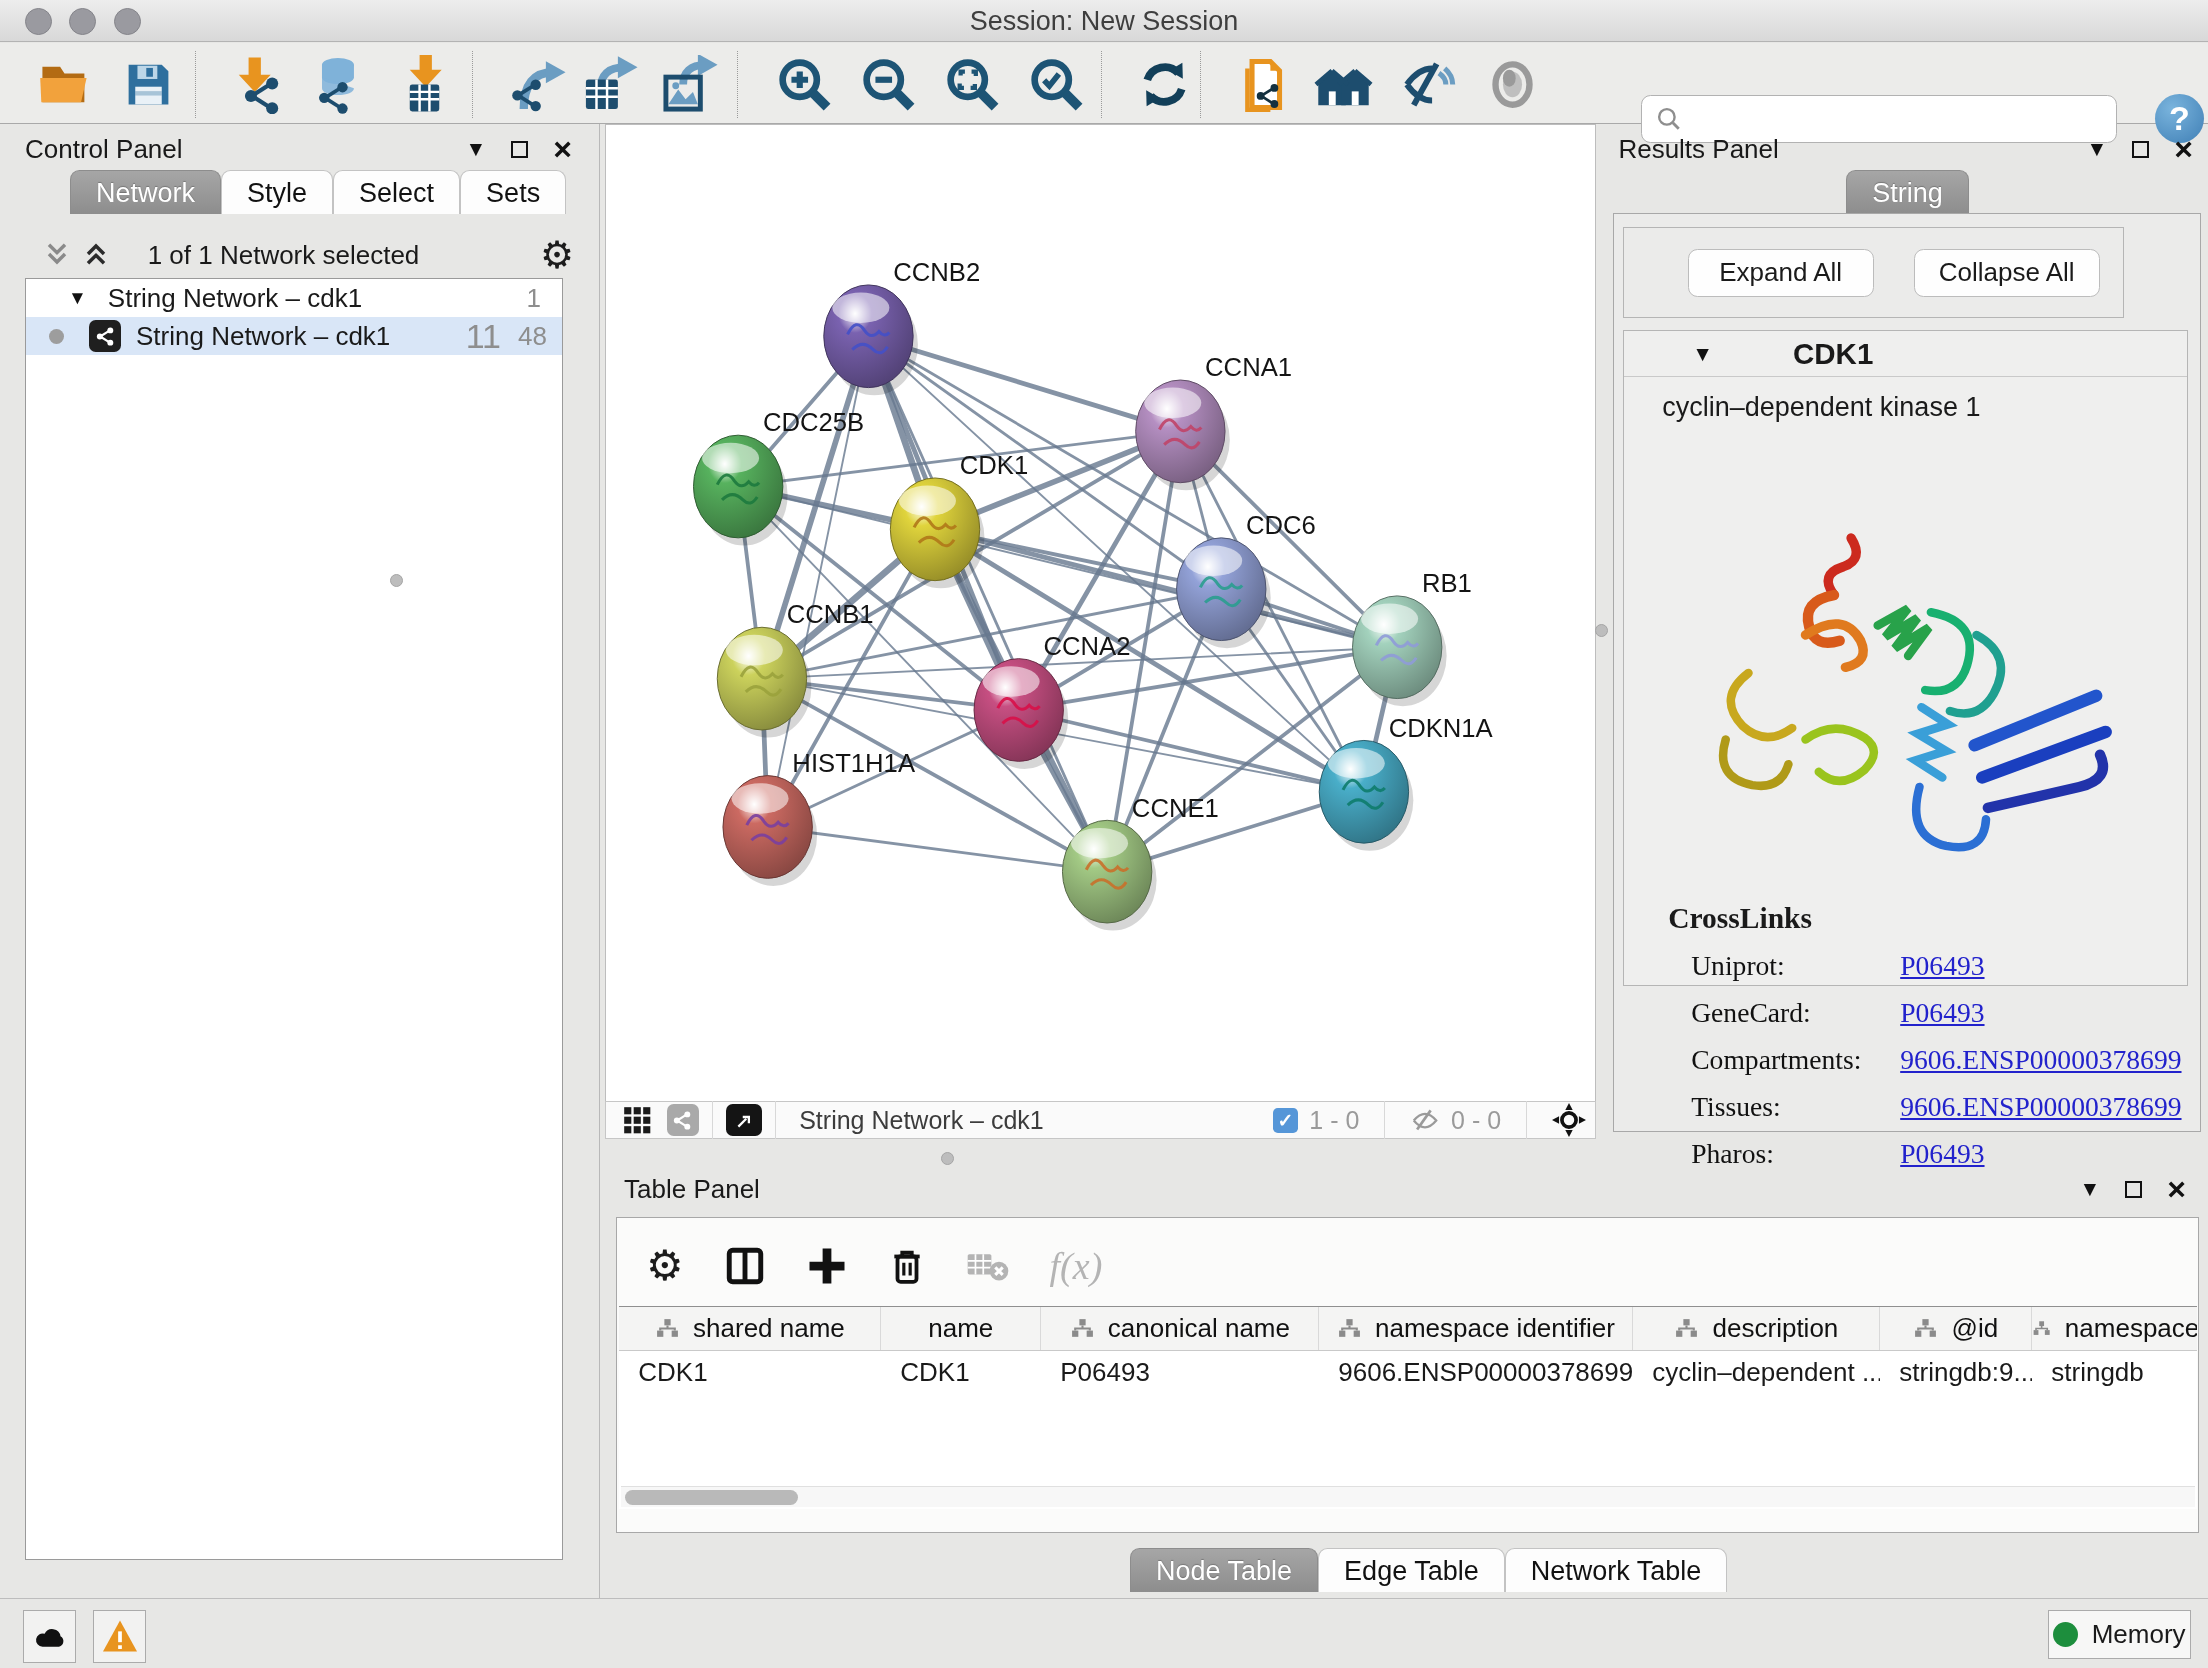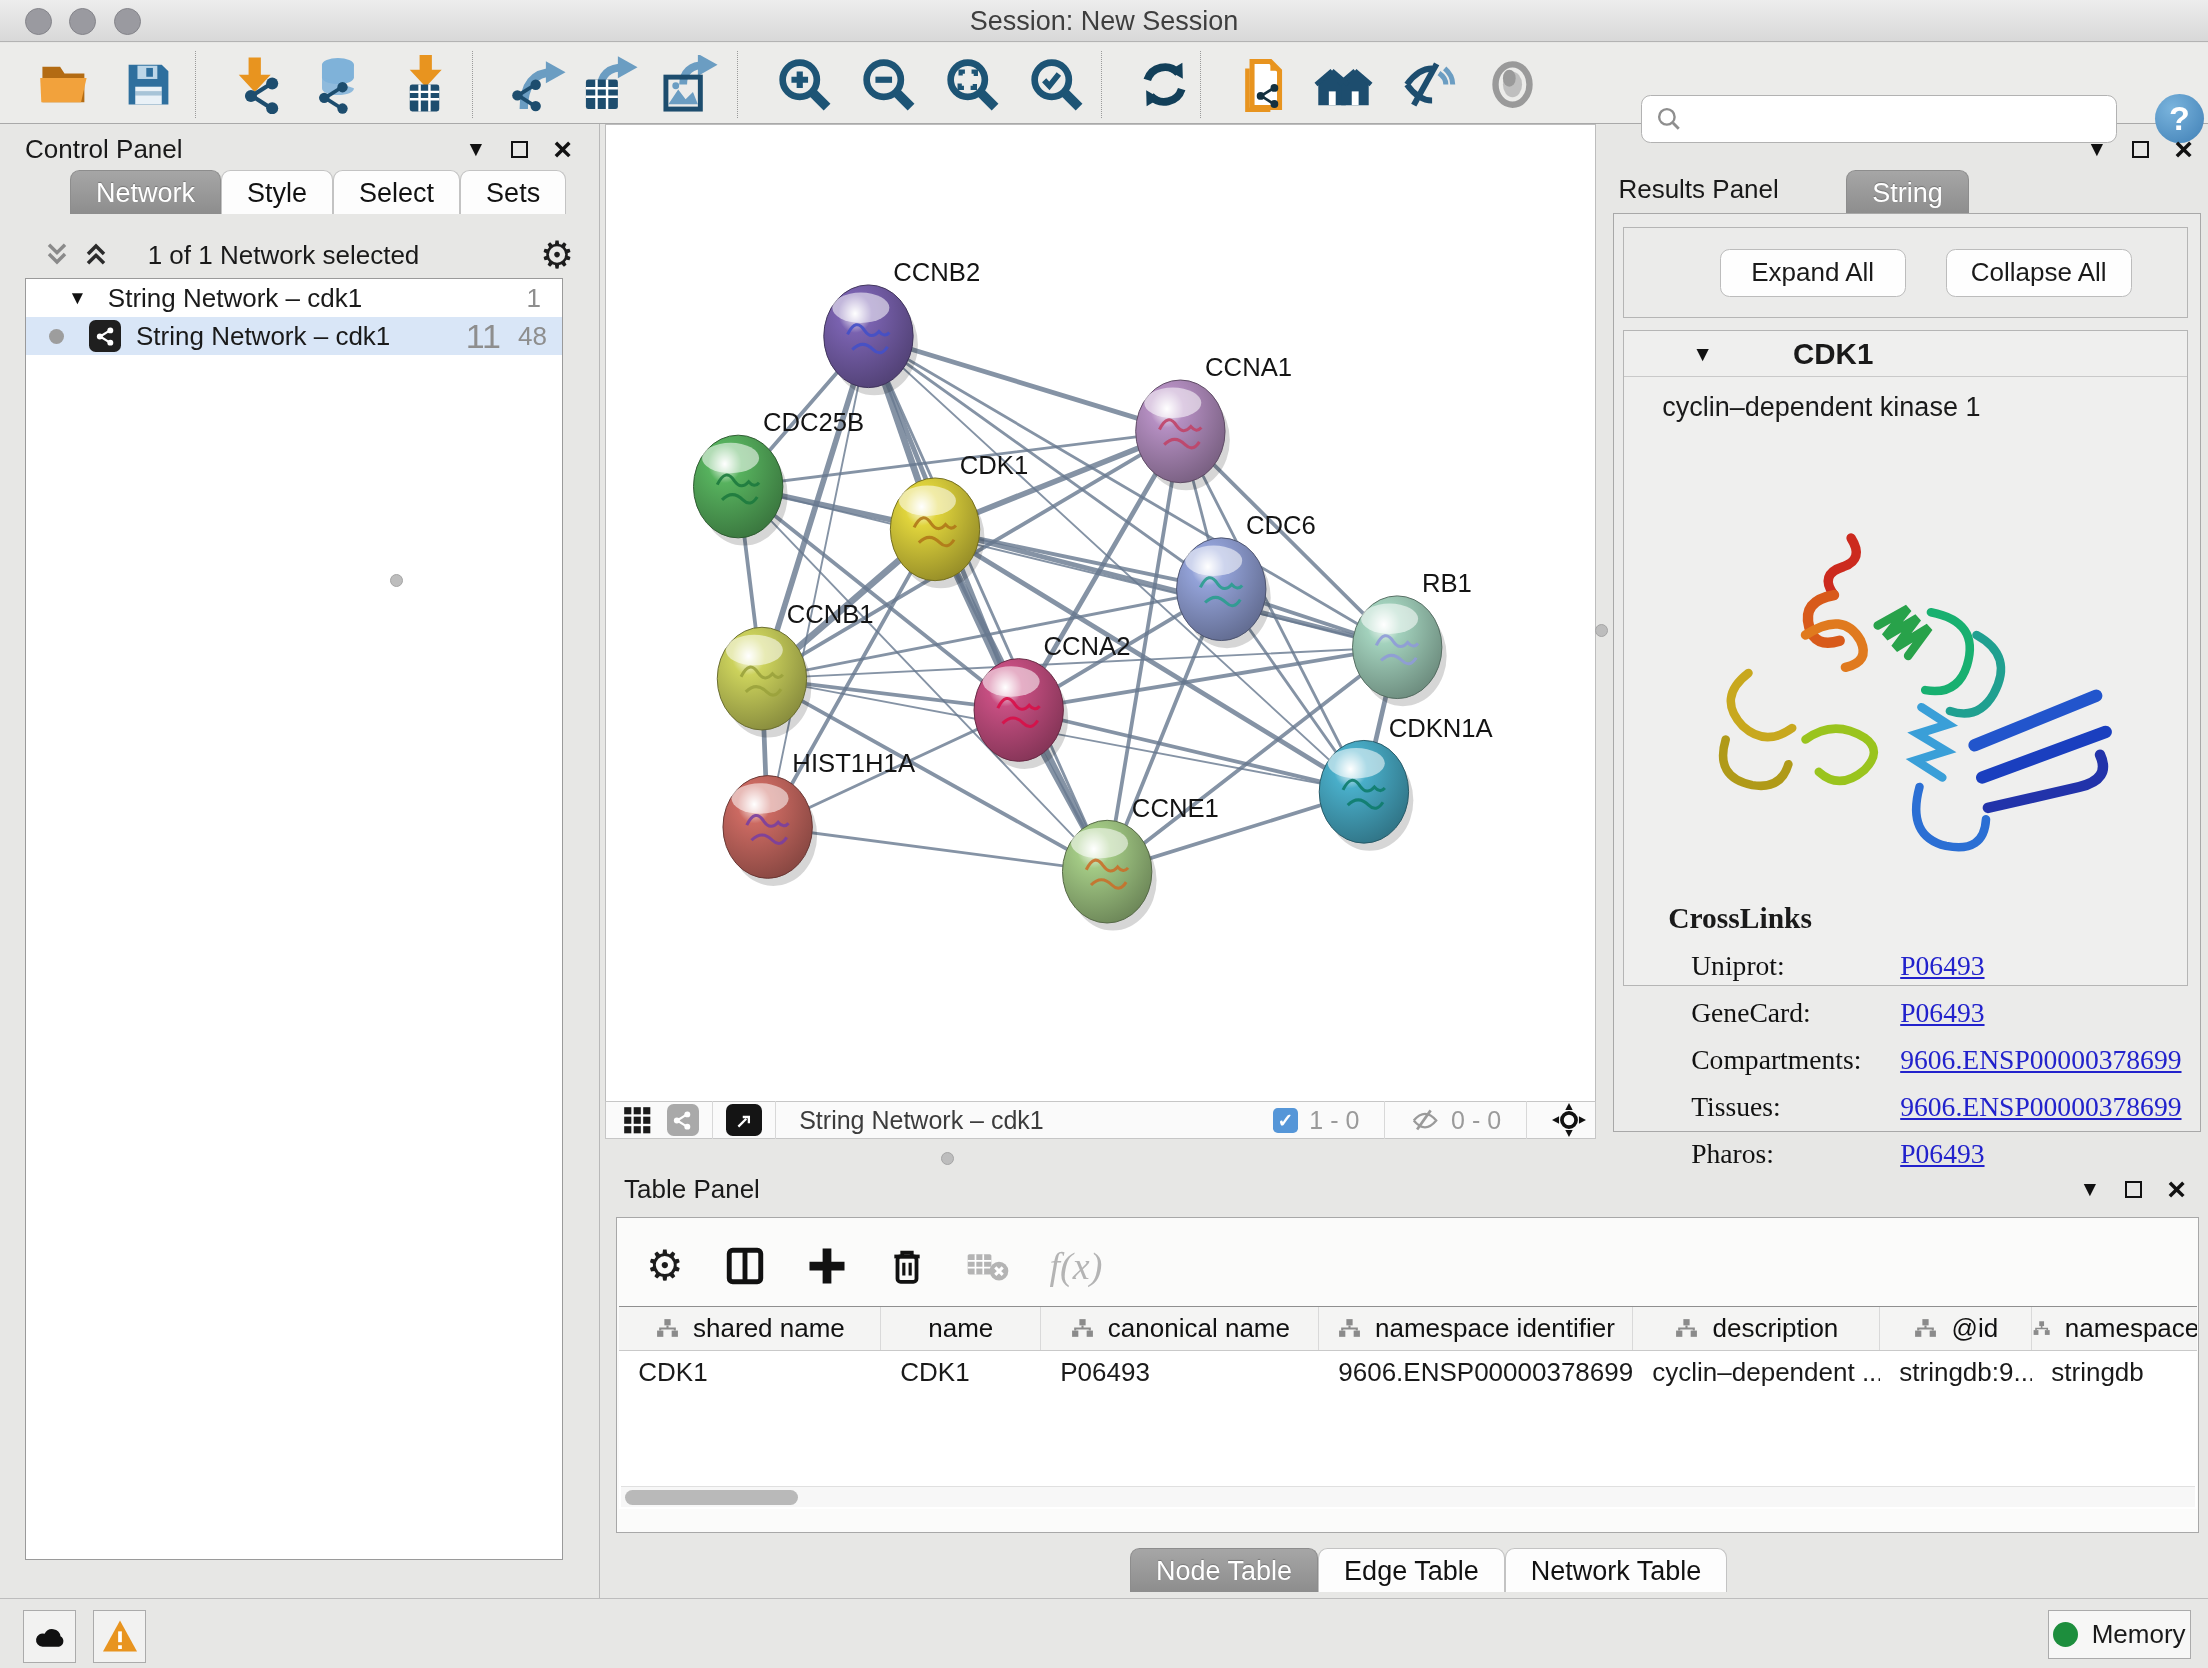--- a/index.html
+++ b/index.html
@@ -63,25 +63,25 @@
   .ntb-title { font-size:25px; color:#3c3c3c; margin-left:9.5px; }
   .ntb-right { position:absolute; right:9.5px; display:flex; align-items:center; gap:11.4px; }
   .cbx { width:25px; height:25px; border-radius:4.8px; background:#5596d8; color:#fff; font-size:19px; font-weight:bold;
          display:flex; align-items:center; justify-content:center; }
   .cnt-txt { font-size:25px; color:#9a9a9a; }
 
   .split-dot { position:absolute; width:13.3px; height:13.3px; border-radius:50%; background:#bdbdbd; border:1px solid #a5a5a5; }
 
   
   .results-panel { position:absolute; left:1607px; top:124px; width:601px; height:1041px; }
-  .rp-head { position:absolute; left:11.4px; top:9.5px;margin-top:40px; }
+  .rp-head { position:absolute; left:11.4px; top:9.5px; }
   .rp-head-icons { right:15px; top:13.3px; }
   .rp-tab-row { position:absolute; left:0; top:46px; width:100%; display:flex; justify-content:center; }
   .rp-box { position:absolute; left:5.7px; top:89px; width:588px; height:919px; background:#ebebea; border:1px solid #a8a8a8; }
-  .rp-buttons { position:absolute; left:9.5px; top:13.3px; width:565px; height:91px; background:#ebebea; border:1px solid #b5b5b5;
+  .rp-buttons { position:absolute; left:9.5px; top:13.3px; width:501px; height:91px; background:#ebebea; border:1px solid #b5b5b5;
                 display:flex; align-items:center; justify-content:center; gap:40px;padding-left:40px; }
   .rp-btn { min-width:186px; height:48px; background:#fefefe; border:1px solid #bcbcbc; border-radius:9.5px;
             font-size:26px; display:flex; align-items:center; justify-content:center; }
   .rp-entry { position:absolute; left:9.5px; top:116px; width:565px; height:656px; background:#efefee; border:1px solid #b5b5b5; }
   .rp-entry-head { height:46px; border-bottom:1px solid #c9c9c9; display:flex; align-items:center; }
   .rp-entry-head .caret-glyph { margin-left:68px; }
   .rp-gene { font-size:29.5px; font-weight:bold; margin-left:80px; }
   .rp-desc { font-size:27px; margin:15px 0 0 38px; }
   .rp-protein { position:absolute; left:67px; top:190px; }
   .xl { position:absolute; left:0px; top:571px; width:565px; font-family:"Liberation Serif", serif; }

